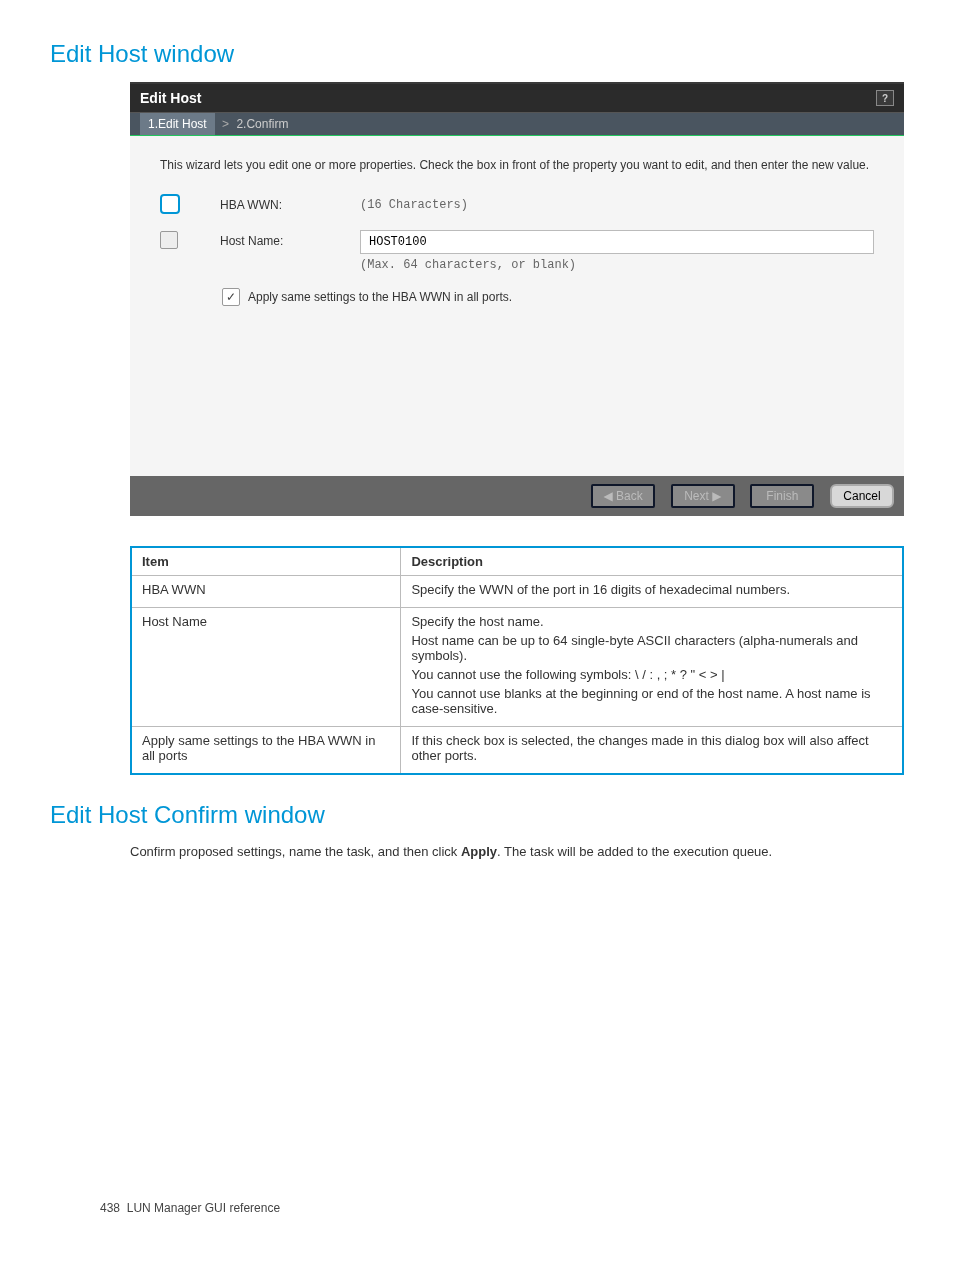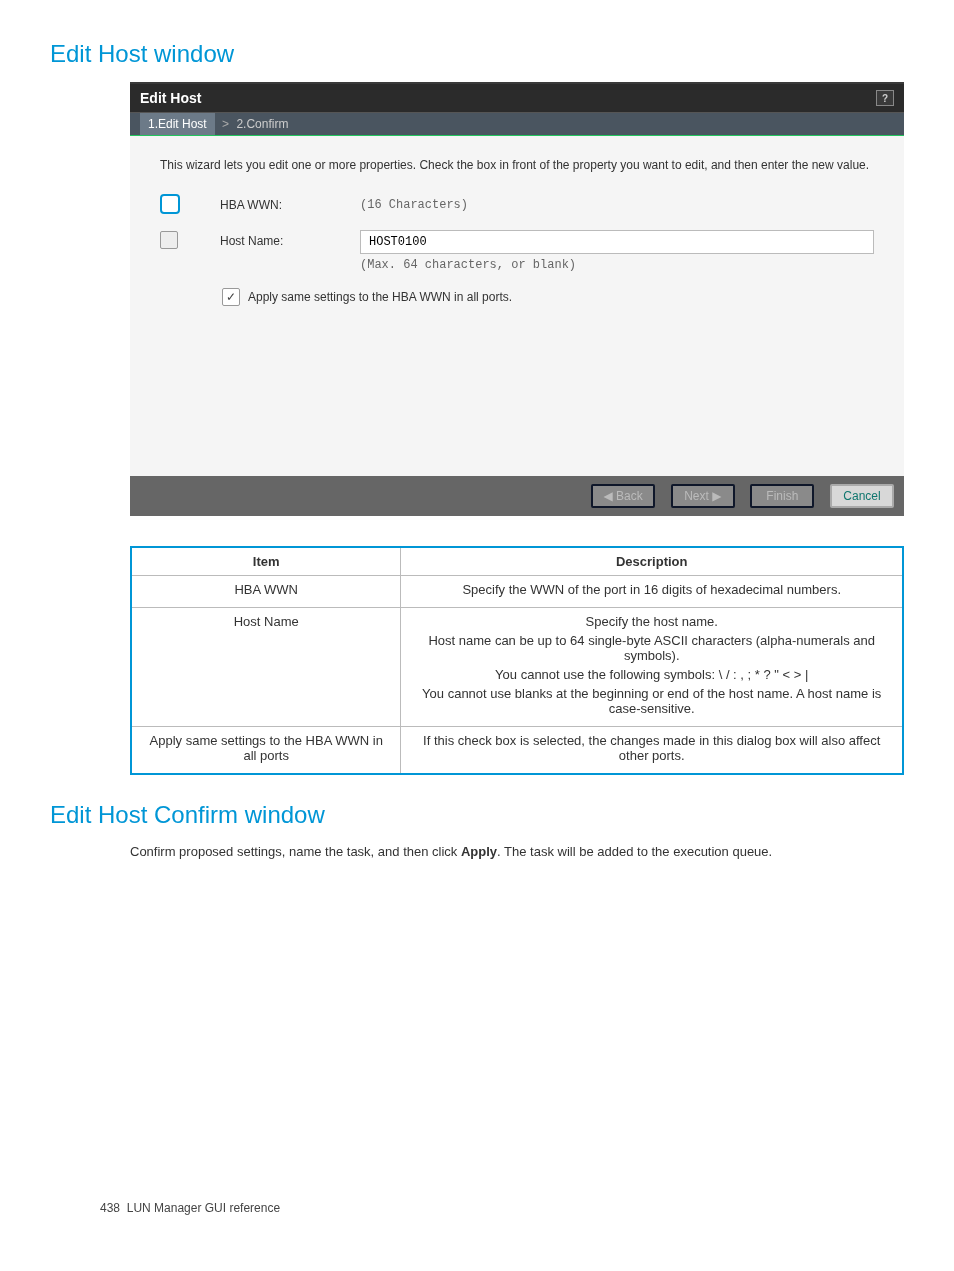--- a/index.html
+++ b/index.html
@@ -126,34 +126,34 @@
     display: inline-block;
     min-width: 64px;
     padding: 3px 10px;
     margin-left: 12px;
     font-size: 12px;
     text-align: center;
     border-radius: 2px;
     border: 2px solid #0f172a;
   }
   .btn-disabled { background: #8a8a8a; color: #bbb; }
-  .btn-enabled { background: #d8d8d8; color: #0f766e; border-color:#aaa; }
+  .btn-enabled { background: #d8d8d8; color: #000000; border-color:#aaa;border-radius:6px; }
 
   table.desc-table {
     margin-left: 80px;
     width: calc(100% - 80px);
     border-collapse: collapse;
     border: 2px solid #0096D6;
     font-size: 13px;
     margin-bottom: 26px;
   }
   table.desc-table th, table.desc-table td {
     border: 1px solid #bbb;
     padding: 6px 10px;
-    text-align: center;
+    text-align: left;
     vertical-align: top;
   }
   table.desc-table th {
     background: #fff;
     font-weight: bold;
     border-bottom-color: #bbb;
   }
   table.desc-table thead tr { border-bottom: 1px solid #0096D6; }
   .desc-para { margin-bottom: 4px; }
   .confirm-blurb {

